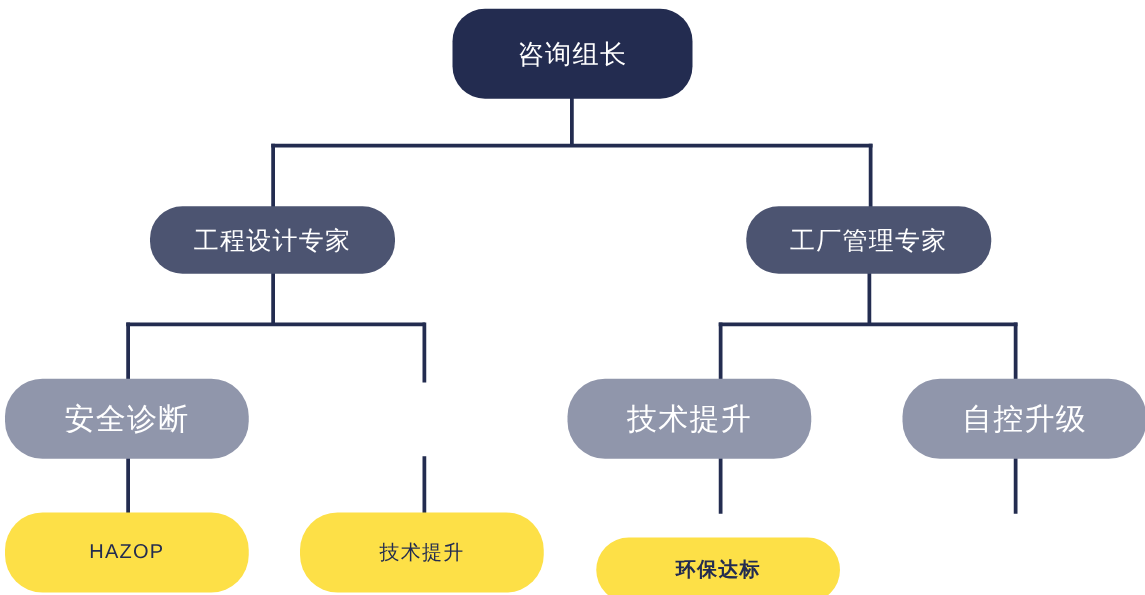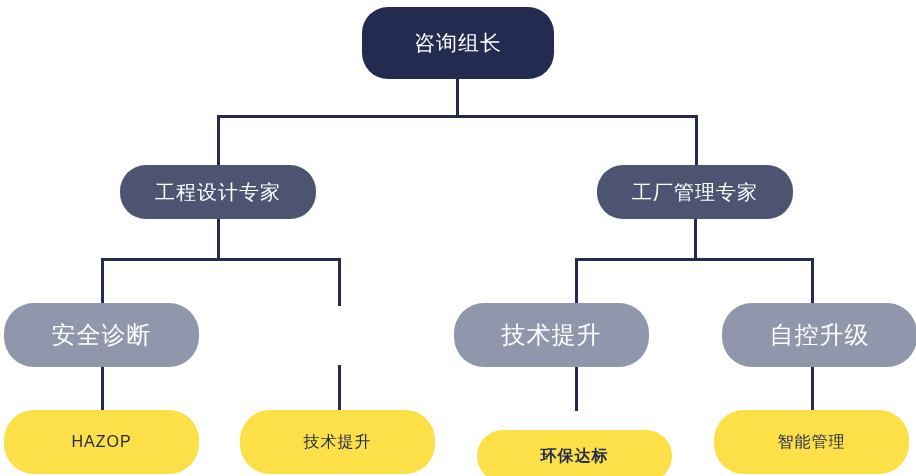--- a/index.html
+++ b/index.html
@@ -90,15 +90,14 @@
   <div class="node level-2" style="left:120px; top:165px; width:196px; height:54px;">工程设计专家</div>
   <div class="node level-2" style="left:597px; top:165px; width:196px; height:54px;">工厂管理专家</div>
 
   <div class="node level-3" style="left:4px; top:303px; width:195px; height:64px;">安全诊断</div>
   <div class="node level-3" style="left:454px; top:303px; width:195px; height:64px;">技术提升</div>
   <div class="node level-3" style="left:722px; top:303px; width:195px; height:64px;font-family:Liberation Mono, monospace;">自控升级</div>
 
   <div class="node level-4" style="left:4px; top:410px; width:195px; height:64px;">HAZOP</div>
   <div class="node level-4" style="left:240px; top:410px; width:195px; height:64px;">技术提升</div>
   <div class="node level-4" style="left:477px; top:430px; width:195px; height:52px;font-weight:bold;">环保达标</div>
-  <div class="node level-4" style="left:714px; top:410px; width:195px; height:64px;">智能管理</div>
 
 </div>
 
 </body></html>

